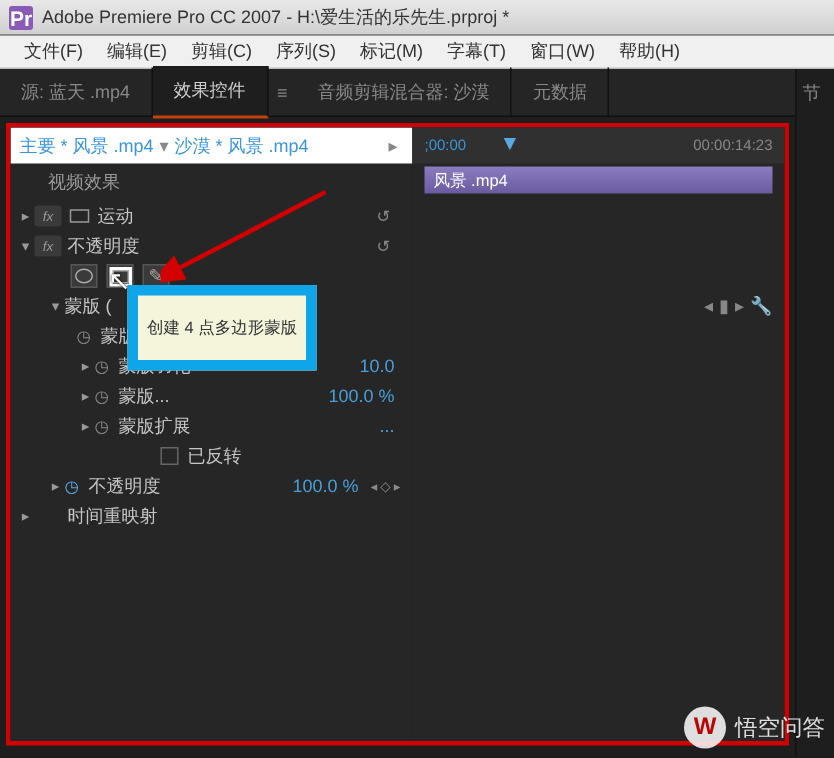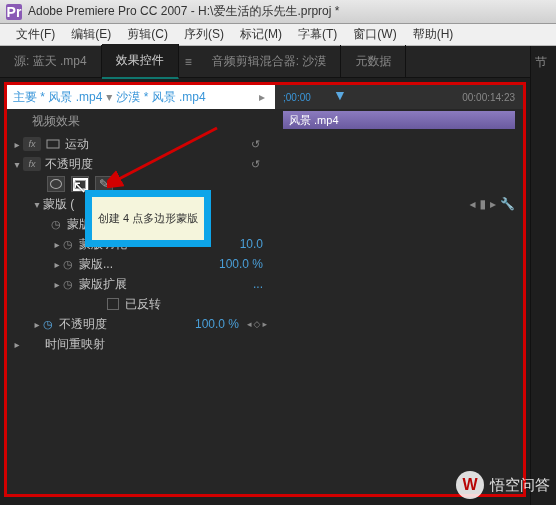--- a/index.html
+++ b/index.html
@@ -10,21 +10,21 @@
     .titlebar-text { color: #333; font-size: 12px; }
     
     .menubar { height: 22px; background: #f0f0f0; display: flex; align-items: center; padding: 0 8px; border-bottom: 1px solid #bbb; }
     .menu-item { color: #333; padding: 2px 8px; font-size: 12px; cursor: pointer; }
     
     .main-area { display: flex; height: calc(100% - 46px); }
     .panel-content { flex: 1; background: #1e1e1e; position: relative; }
     
     .panel-tabs { height: 32px; display: flex; align-items: center; border-bottom: 1px solid #111; background: #252525; }
     .tab { padding: 8px 14px; color: #888; cursor: pointer; display: flex; align-items: center; font-size: 12px; border-right: 1px solid #111; }
-    .tab.active { color: #d0d0d0; background: #1e1e1e; border-bottom: 2px solid #0f766e; }
+    .tab.active { color: #d0d0d0; background: #1e1e1e; border-bottom: 2px solid #c2410c; }
     .tab-menu { padding: 0 6px; color: #888; display: flex; align-items: center; }
     
     .effect-body { border: 3px solid #d20000; margin: 4px; height: calc(100% - 44px); position: relative; display: flex; }
     .effect-list { width: 268px; background: #262626; color: #bfbfbf; overflow: hidden; }
     
     .clip-header { height: 24px; display: flex; align-items: center; padding: 0 6px; background: #ffffff; }
     .clip-link { color: #3a96d9; font-size: 12px; cursor: pointer; }
     .clip-title2 { color: #3a96d9; font-size: 12px; }
     .arrow-btn { width: 14px; color: #888; text-align: center; cursor: pointer; }
     

